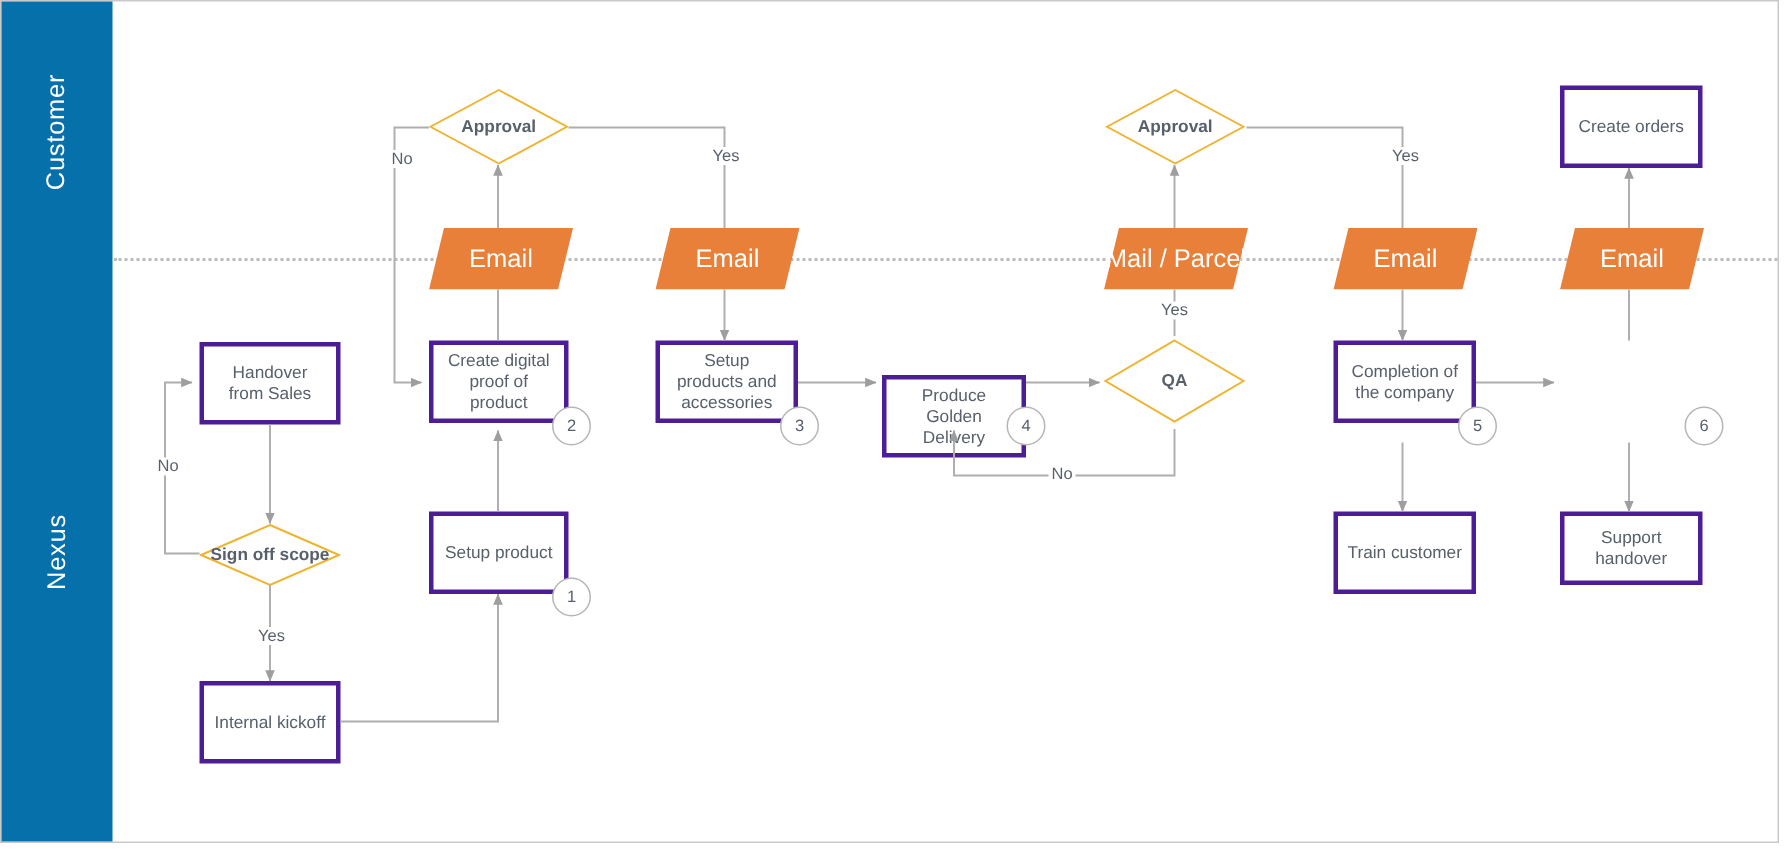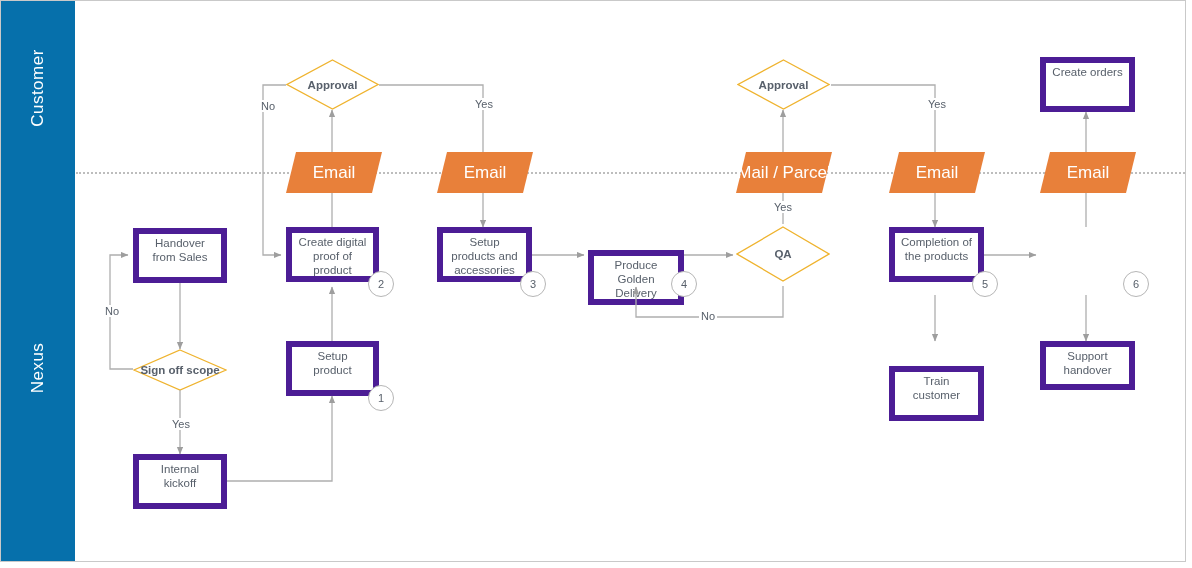--- a/index.html
+++ b/index.html
@@ -31,22 +31,22 @@
   #lane-customer{top:1px;height:171px;}
   #lane-nexus{top:172px;height:390px;}
   #lane-divider{
     position:absolute;left:76px;top:172px;width:1109px;height:0;
     border-top:2px dotted #bdbdbd;
   }
 
   
   .node{position:absolute;box-sizing:border-box;}
   .proc{
-    background:#ffffff;border:6px solid #4c1d95;
-    display:flex;align-items:flex-start;justify-content:center;
+    background:#ffffff;border:3px solid #4c1d95;
+    display:flex;align-items:center;justify-content:center;
     text-align:center;
     color:#58606b;font-size:11.5px;line-height:14px;
     padding:2px 6px;
   }
   .dec{
     color:#58606b;font-size:11.5px;line-height:14px;
     display:flex;align-items:center;justify-content:center;text-align:center;
   }
   .dec .dec-shape{position:absolute;left:0;top:0;width:100%;height:100%;}
   .dec .dec-txt{position:relative;z-index:2;font-weight:bold;}
@@ -225,25 +225,25 @@
   </div>
 
   <div class="node doc" style="left:889px;top:152px;width:96px;height:41px;">
     <svg class="doc-shape" viewBox="0 0 96 41" preserveAspectRatio="none">
       <polygon points="10,0 96,0 86,41 0,41" fill="#E8803A"></polygon>
     </svg>
     <span class="doc-txt">Email</span>
   </div>
 
   <div class="node proc" style="left:889px;top:227px;width:95px;height:55px;">
-    <span>Completion of the products</span>
+    <span>Completion of the company</span>
   </div>
   <div class="badge" style="left:972px;top:271px;">5</div>
 
-  <div class="node proc" style="left:889px;top:341px;width:95px;height:55px;margin-top:25px;">
+  <div class="node proc" style="left:889px;top:341px;width:95px;height:55px;">
     <span>Train customer</span>
   </div>
 
   <div class="badge" style="left:1123px;top:271px;">6</div>
 
   <div class="node doc" style="left:1040px;top:152px;width:96px;height:41px;">
     <svg class="doc-shape" viewBox="0 0 96 41" preserveAspectRatio="none">
       <polygon points="10,0 96,0 86,41 0,41" fill="#E8803A"></polygon>
     </svg>
     <span class="doc-txt">Email</span>

